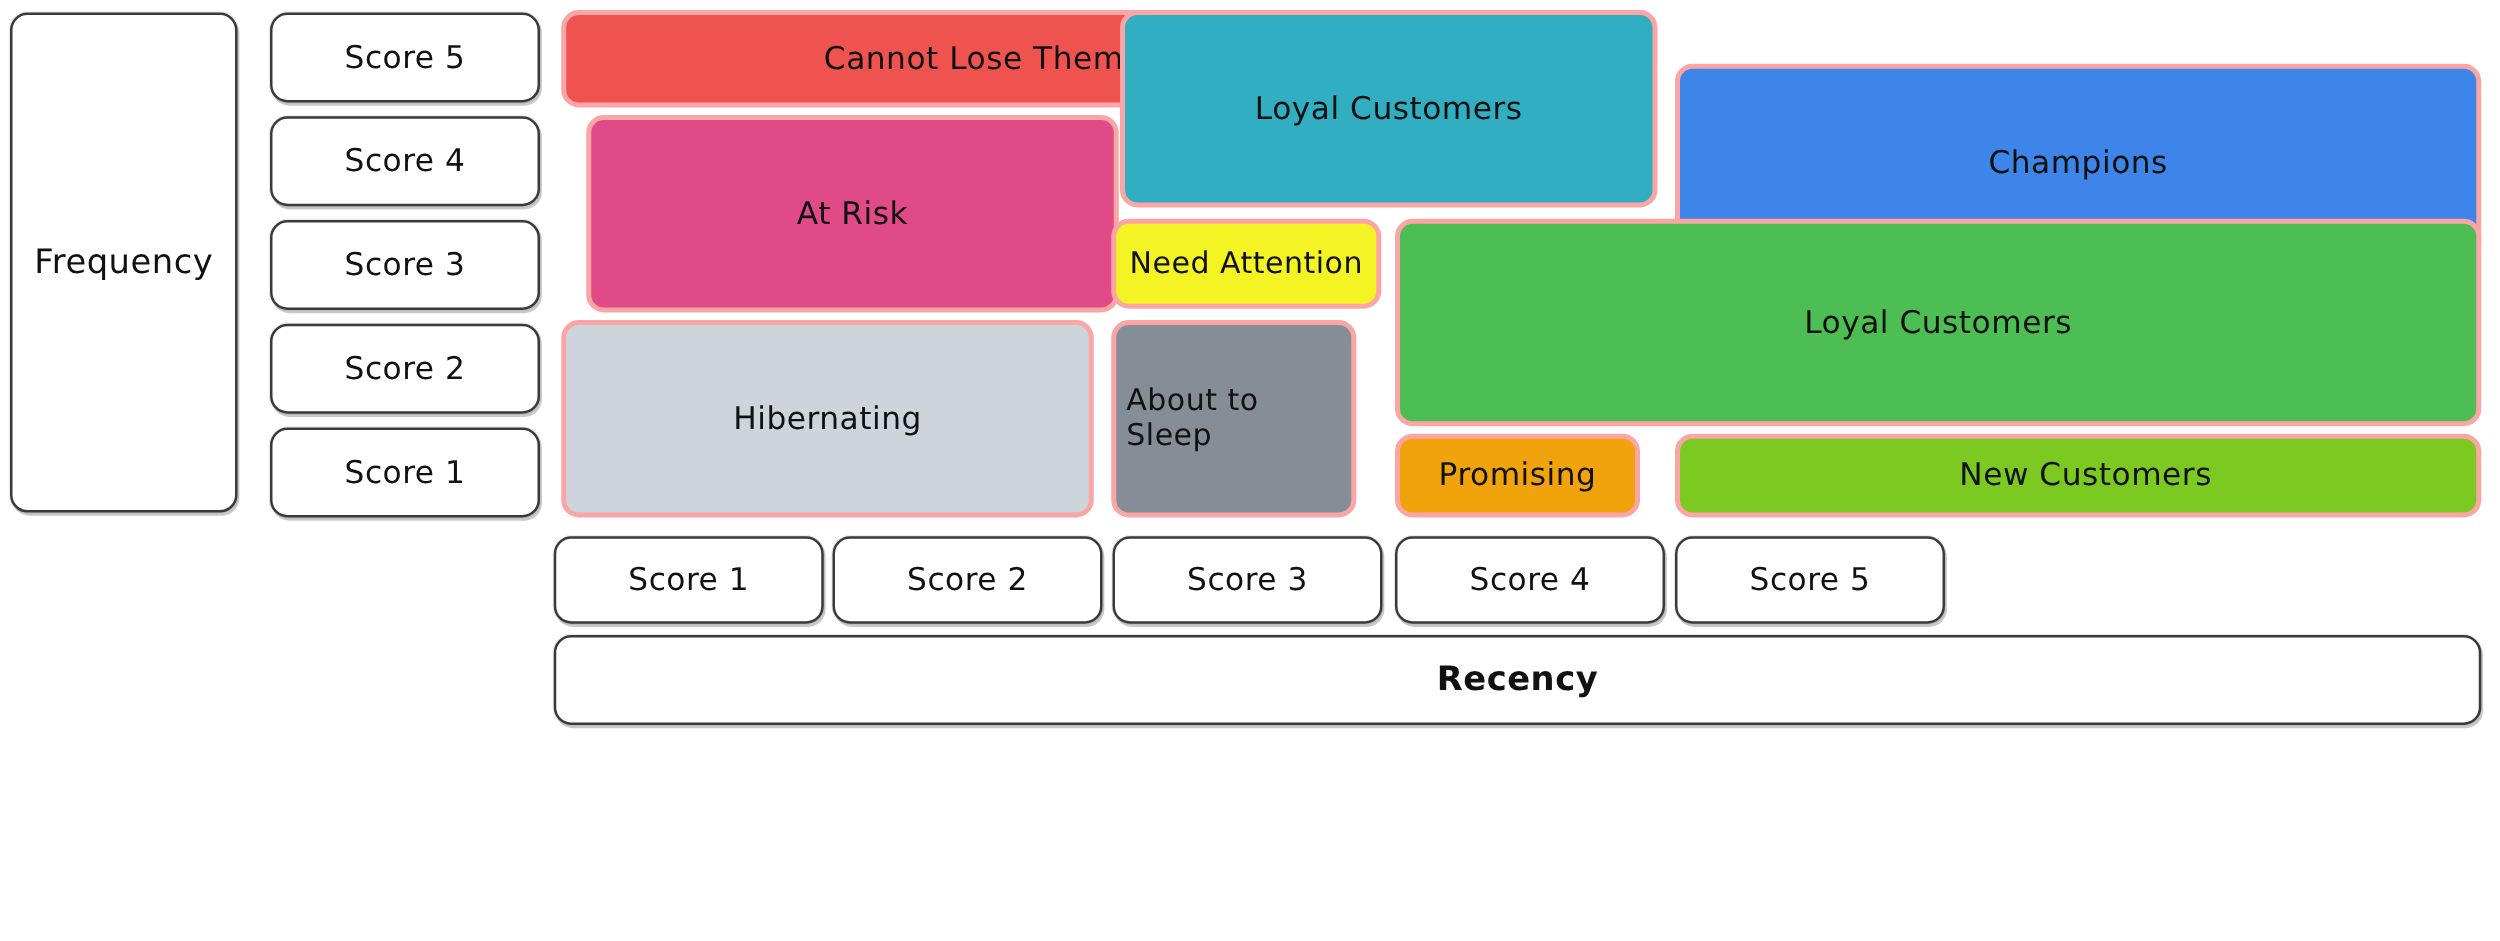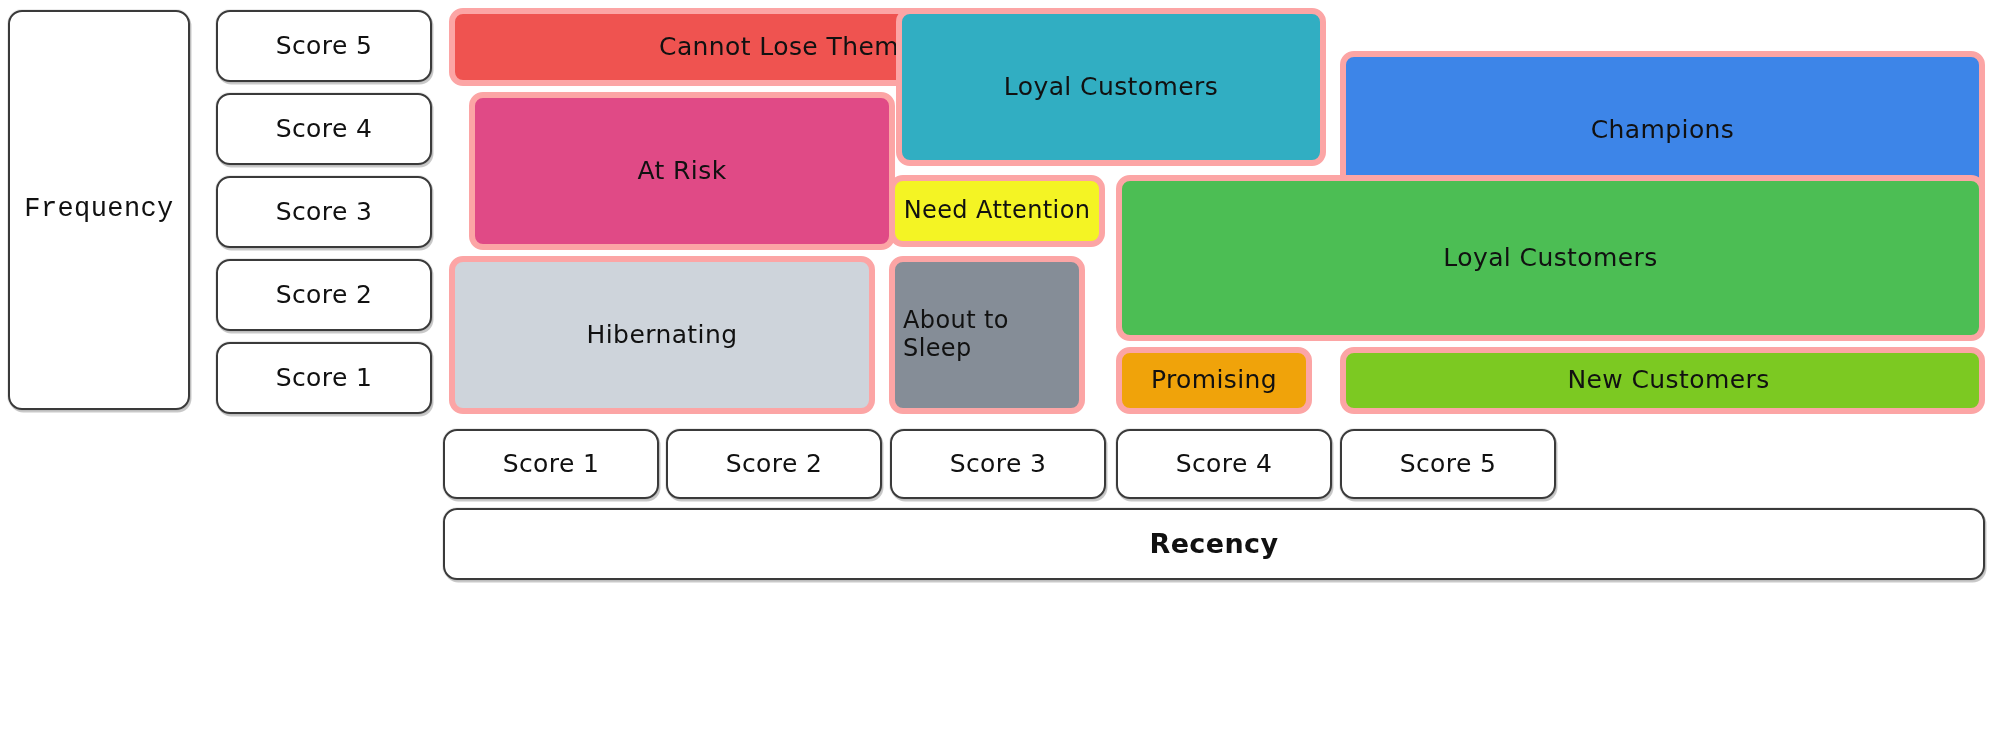--- a/index.html
+++ b/index.html
@@ -33,38 +33,38 @@
     padding: 2px 8px;
   }
   .box.plain {
     background: #ffffff;
     border: 2px solid #3a3a3a;
     box-shadow:
       1.5px 2.5px 0 rgba(120,120,120,0.40),
       0 0 0 1px rgba(60,60,60,0.10);
   }
   .box.colored {
-    border: 6px solid #fca5a5;
+    border: 4px solid #fca5a5;
   }
   .axis-label {
     font-size: 27px;
   }
   .seg-label {
     font-weight: 400;
   }
   .small-seg {
     font-size: 24px;
   }
 </style>
 </head>
 <body>
 
 <div id="canvas">
 
-  <div class="box plain axis-label" style="left:8px; top:10px; width:182px; height:400px;font-family:Liberation Mono, monospace;">Frequency</div>
+  <div class="box plain axis-label" style="left:8px; top:10px; width:182px; height:400px;">Frequency</div>
 
   <div class="box plain" style="left:216px; top:10px; width:216px; height:72px;">Score 5</div>
   <div class="box plain" style="left:216px; top:93px; width:216px; height:72px;">Score 4</div>
   <div class="box plain" style="left:216px; top:176px; width:216px; height:72px;">Score 3</div>
   <div class="box plain" style="left:216px; top:259px; width:216px; height:72px;">Score 2</div>
   <div class="box plain" style="left:216px; top:342px; width:216px; height:72px;">Score 1</div>
 
   <div class="box colored seg-label" style="left:449px; top:8px; width:660px; height:78px; background:#ef5350;">Cannot Lose Them</div>
 
   <div class="box colored seg-label" style="left:449px; top:92px; width:426px; height:158px; background:#e04a86;margin-left:20px;">At Risk</div>

